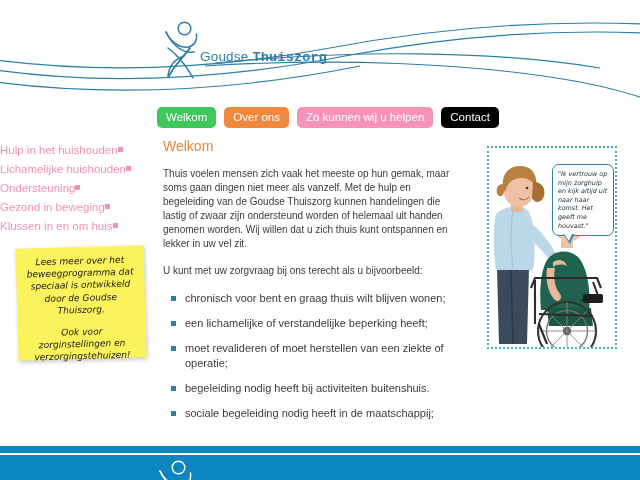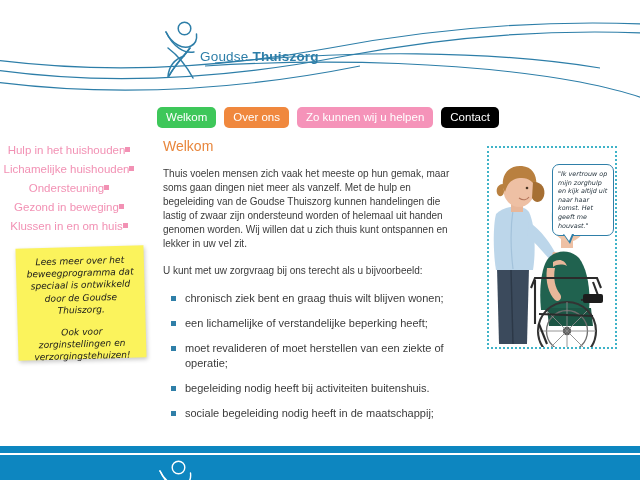--- a/index.html
+++ b/index.html
@@ -12,38 +12,38 @@
 
   
   .header{position:absolute;left:0;top:0;width:640px;height:100px;overflow:hidden;}
   .header svg{position:absolute;left:0;top:0;}
   .logo-wrap{position:absolute;left:155:px;top:18px;}
   .brandname{
     position:absolute;left:200px;top:49px;
     font-size:13.5px;color:#2d7ea8;letter-spacing:.2px;
     white-space:nowrap;
   }
-  .brandname b{font-weight:bold;}
+  .brandname b{font-weight:bold;font-family:Liberation Mono, monospace;}
 
   
   .nav{position:absolute;left:157px;top:107px;display:flex;gap:8px;align-items:center;}
   .nav .btn{
     display:inline-block;border-radius:5px;color:#ffffff;
     font-size:11.5px;line-height:16px;padding:2px 9px 3px 9px;
     white-space:nowrap;cursor:pointer;
   }
   .btn-welkom{background:#3ec75a;}
   .btn-helpen{background:#f593b9;}
   .btn-over{background:#f0883e;}
   .btn-contact{background:#000000;}
 
   
   .sidebar{position:absolute;left:0;top:140px;width:146px;}
   .side-item{
-    display:flex;justify-content:center;align-items:center;
+    display:flex;justify-content:flex-start;align-items:center;
     padding:0 8px 0 0;height:19px;cursor:pointer;
   }
   .side-label{
     font-size:11.5px;color:#f291b4;white-space:nowrap;
   }
   .side-sq{width:5px;height:5px;background:#f291b4;display:block;flex:none;}
 
   
   .sticky{
     position:absolute;left:17px;top:247px;width:128px;height:112px;
@@ -183,21 +183,21 @@
   <div class="sticky">
     <p>Lees meer over het beweegprogramma dat speciaal is ontwikkeld door de Goudse Thuiszorg.</p>
     <p class="second">Ook voor zorginstellingen en verzorgingstehuizen!</p>
   </div>
 
   <div class="main">
     <h1 class="page-title">Welkom</h1>
     <p>Thuis voelen mensen zich vaak het meeste op hun gemak, maar soms gaan dingen niet meer als vanzelf. Met de hulp en begeleiding van de Goudse Thuiszorg kunnen handelingen die lastig of zwaar zijn ondersteund worden of helemaal uit handen genomen worden. Wij willen dat u zich thuis kunt ontspannen en lekker in uw vel zit.</p>
     <p>U kunt met uw zorgvraag bij ons terecht als u bijvoorbeeld:</p>
     <ul class="bullets">
-      <li>chronisch ziek bent en graag thuis wilt blijven wonen;</li>
+      <li>chronisch voor bent en graag thuis wilt blijven wonen;</li>
       <li>een lichamelijke of verstandelijke beperking heeft;</li>
       <li>moet revalideren of moet herstellen van een ziekte of operatie;</li>
       <li>begeleiding nodig heeft bij activiteiten buitenshuis.</li>
       <li>sociale begeleiding nodig heeft in de maatschappij;</li>
     </ul>
   </div>
 
   <div class="photo-panel">
     <div class="photo-inner">
       <svg width="126" height="199" viewBox="0 0 126 199">

